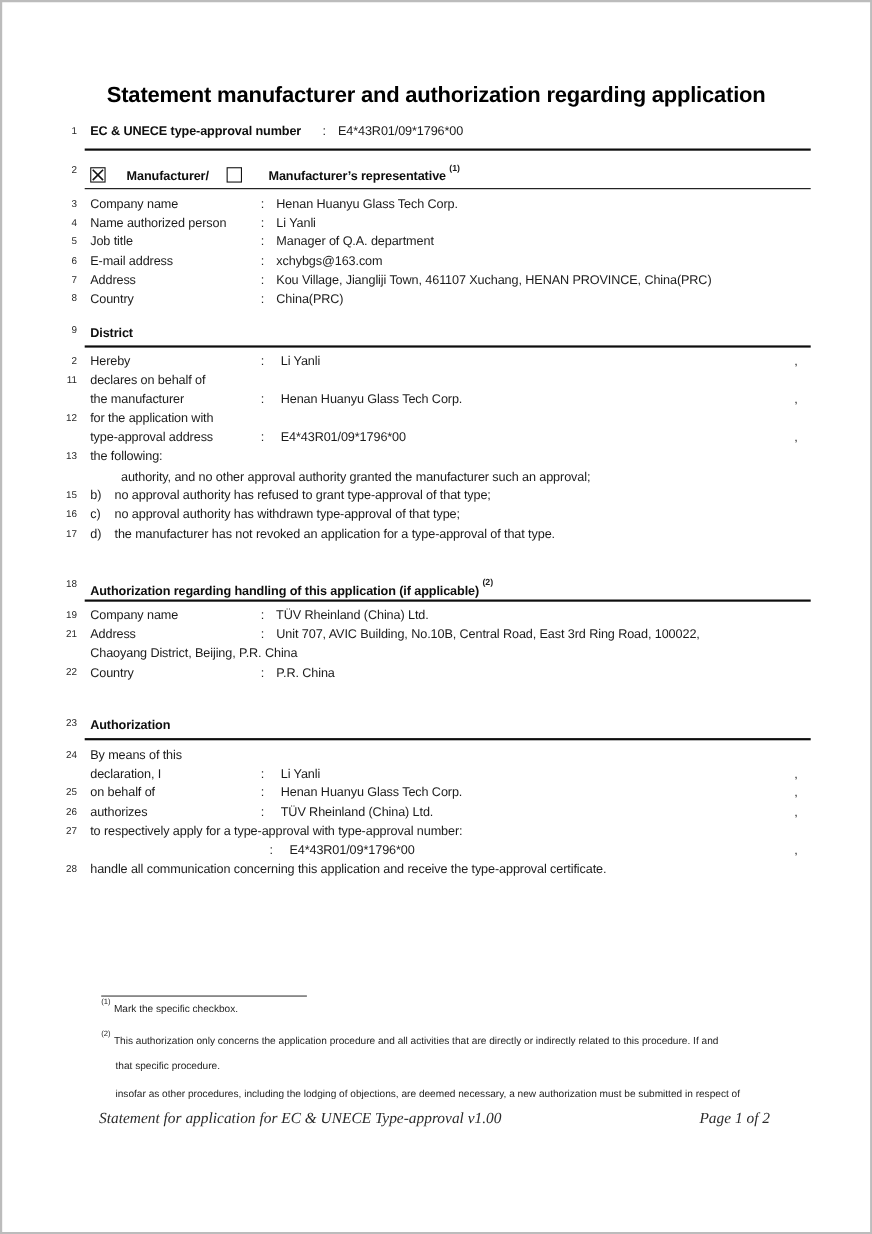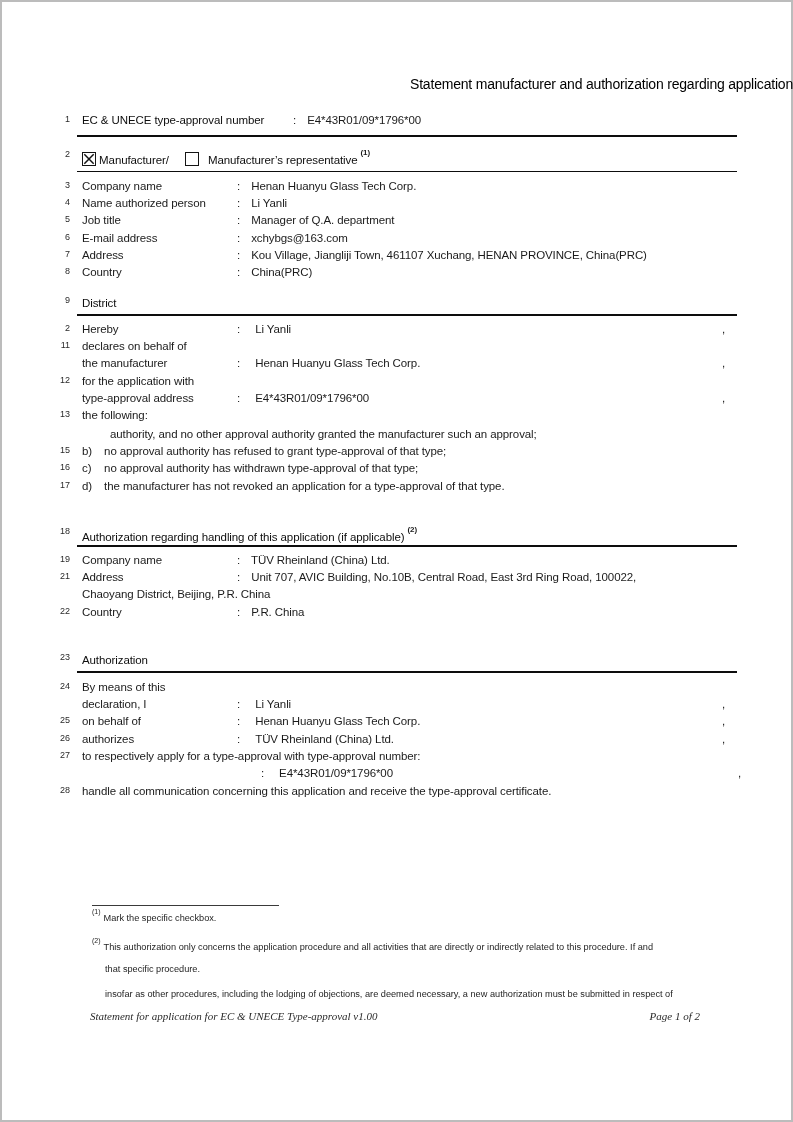--- a/index.html
+++ b/index.html
@@ -5,60 +5,60 @@
   html,body { margin:0; padding:0; background:#ffffff; }
   .page {
     position:relative; width:793px; height:1122px; background:#ffffff;
     box-shadow: inset 0 0 0 2px #bcbcbc;
     font-family:"Liberation Sans", sans-serif;
     font-size:11.5px; color:#1b1b1b; letter-spacing:-0.1px;
     overflow:hidden;
   }
   .title {
     position:absolute; top:76px; left:0; right:0; margin:0;
-    text-align:right; font-size:14px; font-weight:normal; color:#000;
+    text-align:center; font-size:20px; font-weight:bold; color:#000;
     letter-spacing:-0.2px;
   }
   .sec { position:absolute; left:0; right:0; }
   .line { position:relative; height:17.4px; line-height:17.4px; padding-left:82px; white-space:nowrap; }
   .hline { height:20px; line-height:20px; }
   .num {
     position:absolute; left:50px; width:20px; text-align:right;
     font-size:9px; letter-spacing:0; top:0; line-height:15px; color:#2a2a2a;
   }
   .lbl  { display:inline-block; width:152px; }
   .w208 { width:208px; }
   .colon{ display:inline-block; width:11px; }
   .vgap { margin-left:4px; }
   .comma{ position:absolute; left:722px; }
-  .b { font-weight:normal; color:#0e0e0e; }
+  .b { font-weight:bold; color:#0e0e0e; }
   sup.h { font-size:8px; font-weight:bold; position:relative; top:-4px; margin-left:3px; letter-spacing:0; }
   .rule { position:absolute; left:77px; width:660px; height:2.6px; background:#0d0d0d; }
   .rule.thin { height:1.7px; }
   .marker { display:inline-block; width:19px; }
   .wrap2 { padding-left:110px; }
   .ind248 { }
-  .ind245 { padding-left:245px;margin-left:16px; }
+  .ind245 { padding-left:245px; }
   .cb {
     display:inline-block; width:12px; height:12px; border:1.7px solid #141414;
     vertical-align:-2px; position:relative; background:#fff;
   }
   .cb svg { position:absolute; left:0; top:0; width:12px; height:12px; }
-  .ml8 { margin-left:0; } .ml13 { margin-left:13px; } .ml7 { margin-left:6px; }
+  .ml8 { margin-left:16px; } .ml13 { margin-left:13px; } .ml7 { margin-left:21px; }
   .fnsep { position:absolute; top:905px; left:92px; width:187px; height:1.3px; background:#3a3a3a; }
   .fn { position:absolute; left:0; right:0; font-size:9.2px; letter-spacing:0; color:#242424; }
   .fnline { position:relative; padding-left:92px; white-space:nowrap; }
   .fn2 .fnline { height:25.6px; line-height:25.6px; }
   .fncont { padding-left:105px; }
   sup.f { font-size:7px; position:relative; top:-3px; margin-right:3px; }
   .footer {
     position:absolute; top:1010px; left:90px; width:610px;
     display:flex; justify-content:space-between;
     font-family:"Liberation Serif", serif; font-style:italic;
-    font-size:11px; letter-spacing:0; color:#2a2a2a;
+    font-size:14px; letter-spacing:0; color:#2a2a2a;
   }
 </style>
 </head>
 <body>
 
 <div class="page">
 
   <h1 class="title">Statement manufacturer and authorization regarding application</h1>
 
   <div class="sec" style="top:112px">

